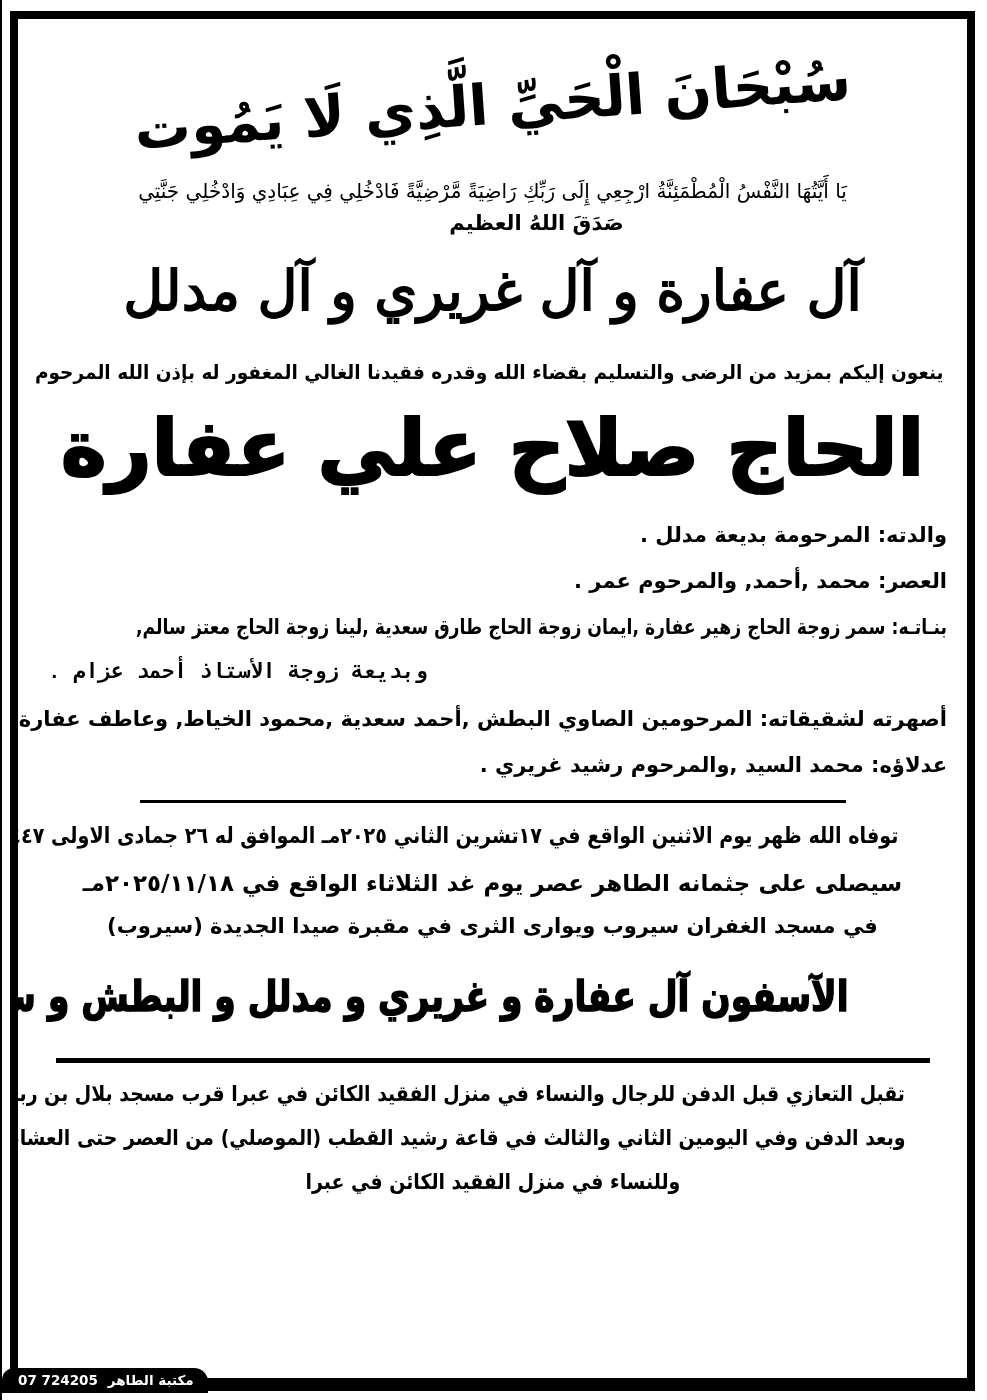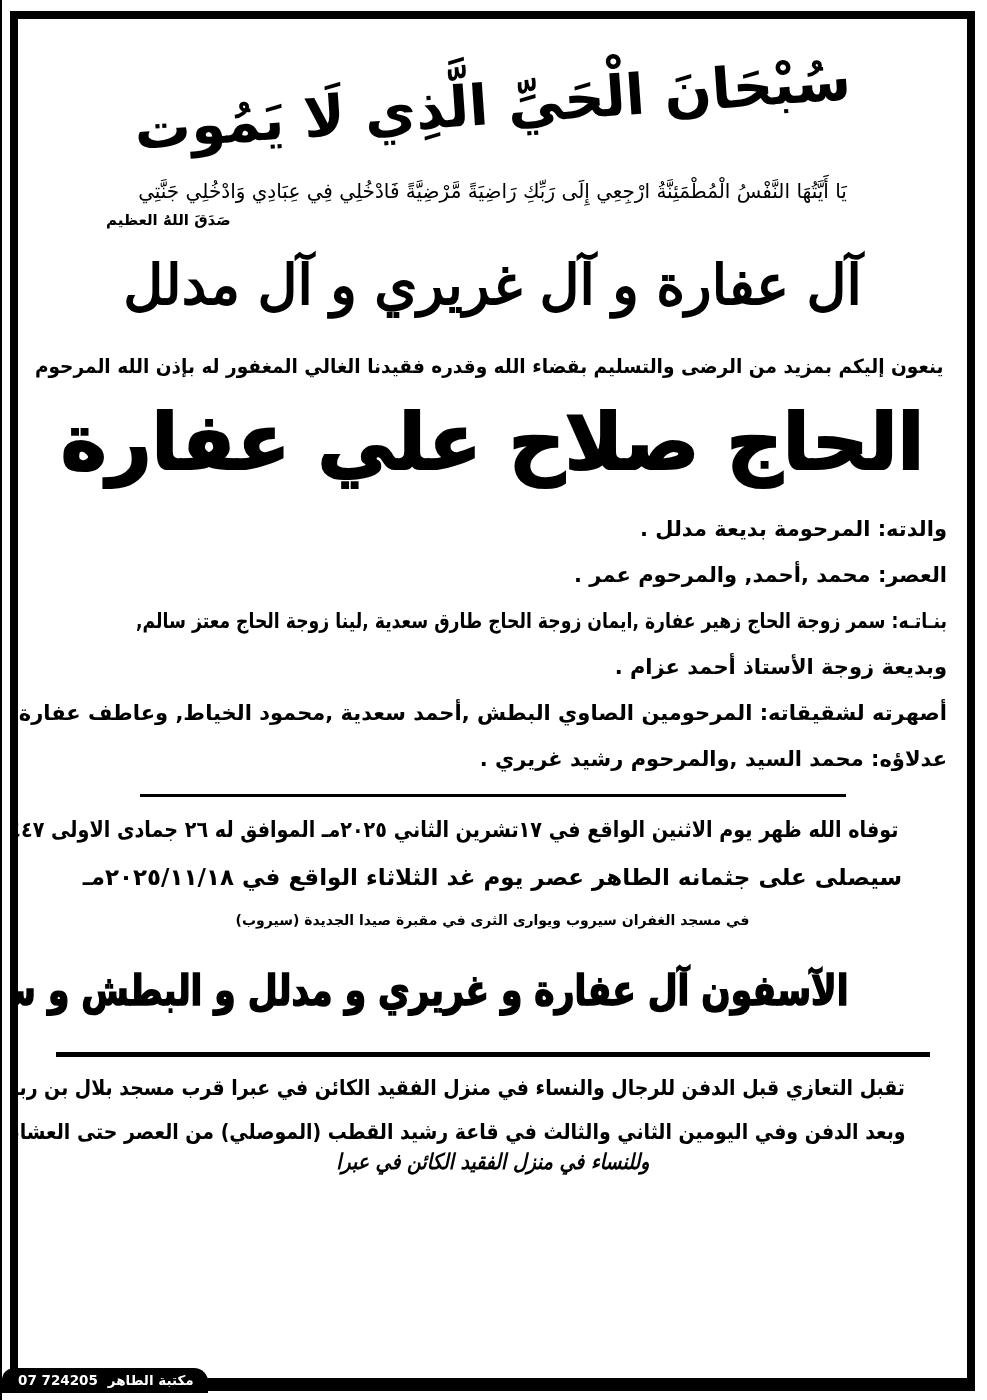--- a/index.html
+++ b/index.html
@@ -13,54 +13,54 @@
     position:absolute;left:10px;right:12px;top:11px;bottom:9px;
     border:8px solid #000;border-bottom-width:13px;
     overflow:hidden;direction:rtl;text-align:center;
   }
   .calligraphy{
     margin-top:12px;height:148px;line-height:148px;
     font-size:56px;font-weight:bold;letter-spacing:-1px;
     transform:rotate(-4deg);
   }
   .verse{font-size:20px;margin-top:0;white-space:nowrap;}
-  .attribution{font-size:15px;font-weight:bold;text-align:left;padding-left:88px;margin-top:8px;}
+  .attribution{font-size:21px;font-weight:bold;text-align:center;padding-left:88px;margin-top:8px;}
   .families{
     font-size:55px;font-weight:normal;margin-top:10px;line-height:1.7;
     -webkit-text-stroke:1.8px #000;white-space:nowrap;
   }
   .announce{font-size:19.5px;font-weight:bold;margin-top:22px;white-space:nowrap;margin-left:12px;}
   .announce .squeeze{transform:scaleX(0.95);}
   .deceased{
     font-size:78px;font-weight:bold;-webkit-text-stroke:2.2px #000;
     margin-top:4px;line-height:1.55;white-space:nowrap;
   }
   .relatives{margin-top:12px;padding:0 20px 0 30px;text-align:right;font-weight:bold;font-size:21px;}
   .rel{margin-bottom:16px;line-height:30px;white-space:nowrap;}
   .rel .squeeze{transform-origin:right center;transform:scaleX(0.82);}
-  .rel.cont{text-align:right;}
+  .rel.cont{text-align:left;font-family:Liberation Mono, monospace;}
   .squeeze{display:inline-block;white-space:nowrap;}
   .sep{background:#000;}
   .sep.thin{width:706px;height:3px;margin:20px auto 16px;}
   .sep.thick{width:874px;height:5px;margin:24px auto 0;}
   .fun{font-weight:bold;white-space:nowrap;}
   .fun.l1{font-size:22px;line-height:34px;}
   .fun.l1 .squeeze{transform:scaleX(0.87);}
   .fun.l2{font-size:23px;line-height:34px;margin-top:13px;}
-  .fun.l3{font-size:14px;line-height:32px;margin-top:10px;}
+  .fun.l3{font-size:21px;line-height:32px;margin-top:10px;}
   .mourners{margin-top:18px;height:74px;line-height:74px;}
   .mourners .squeeze{
     font-size:42px;font-weight:bold;-webkit-text-stroke:1.6px #000;
     transform:scaleX(0.82);transform-origin:center;
   }
   .cond{font-weight:bold;font-size:21.5px;line-height:30px;white-space:nowrap;}
   .cond .squeeze{transform:scaleX(0.88);}
   .cond.c1{margin-top:16px;}
   .cond.c2{margin-top:14px;}
-  .cond.c3{font-style:italic;}
+  .cond.c3{margin-top:14px;}
   .print-tag{
     position:absolute;left:2px;bottom:7px;z-index:5;
     background:#000;color:#fff;direction:rtl;
     display:flex;align-items:center;gap:10px;
     padding:4px 14px 5px 16px;border-radius:12px 14px 0 0;
     font-weight:bold;font-size:13.5px;
   }
   .print-tag .phone{direction:ltr;unicode-bidi:embed;}
 </style>
 </head>

